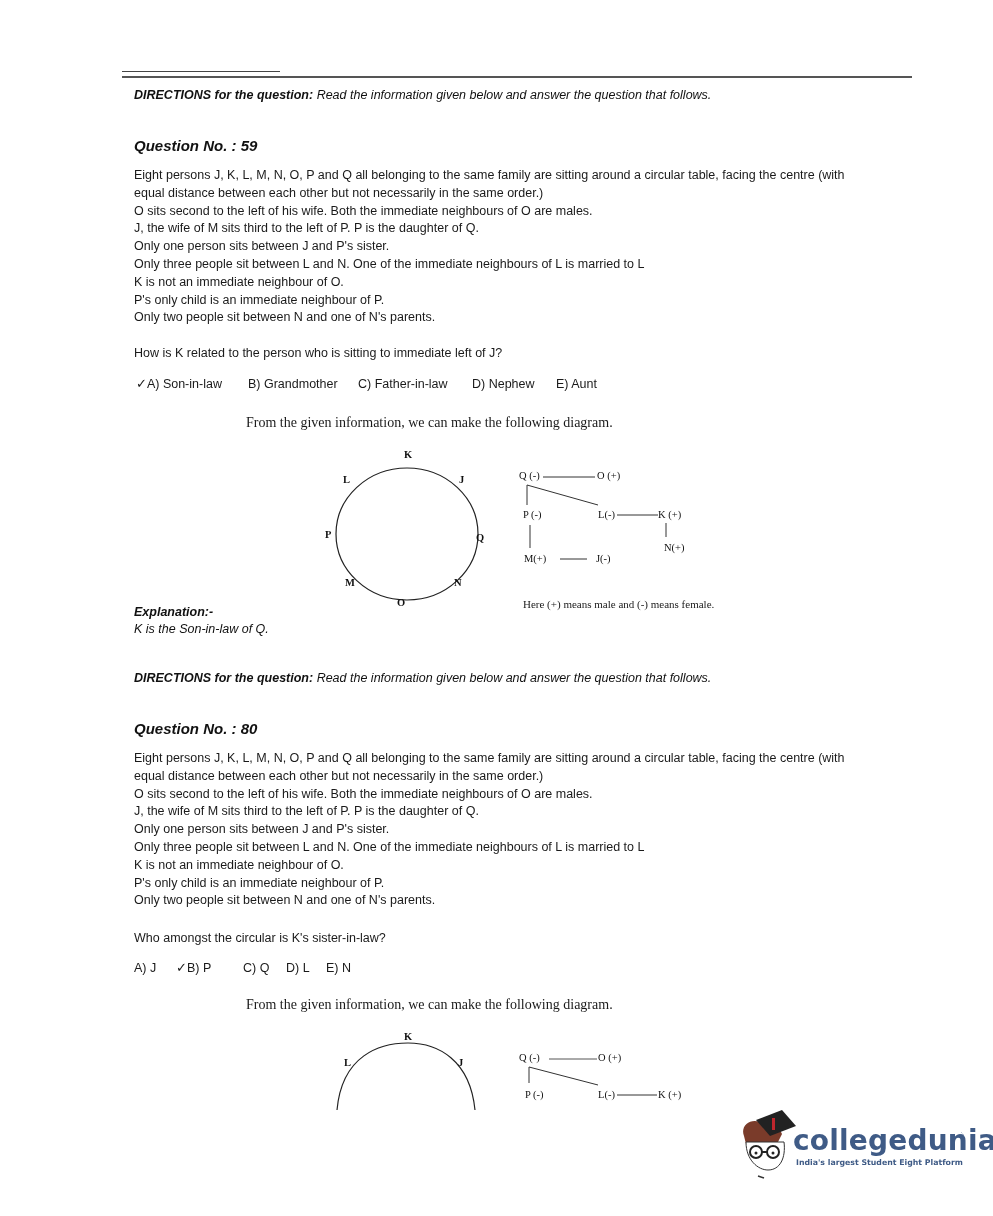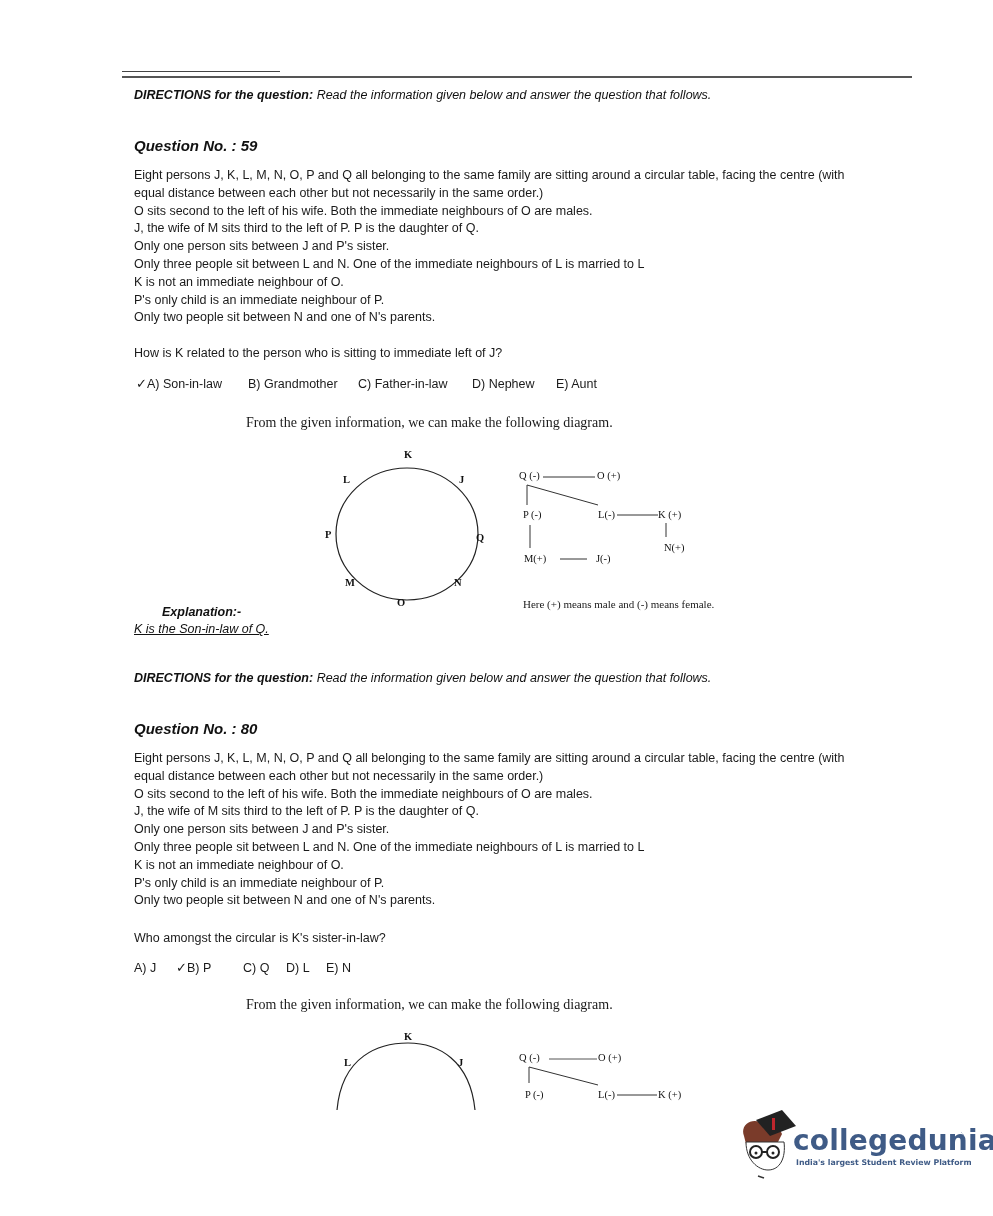--- a/index.html
+++ b/index.html
@@ -14,21 +14,21 @@
   .para { left: 134px; width: 780px; font-size: 12.5px; line-height: 17.8px; color: #1a1a1a; }
   .para div { white-space: nowrap; }
   .question { left: 134px; font-size: 12.5px; color: #1a1a1a; }
   .options { left: 134px; font-size: 12.5px; color: #1a1a1a; display: flex; white-space: nowrap; }
   .options span.opt { display: inline-flex; align-items: center; }
   .check { font-size: 13px; margin-right: 0px; }
   .serif { font-family: "Liberation Serif", "DejaVu Serif", serif; }
   .diag-caption { font-size: 14px; color: #1a1a1a; white-space: nowrap; }
   .lbl { font-family: "Liberation Serif", "DejaVu Serif", serif; font-size: 10.5px; font-weight: bold; color: #111; position: absolute; }
   .tree-lbl { font-family: "Liberation Serif", "DejaVu Serif", serif; font-size: 10.5px; color: #111; position: absolute; white-space: nowrap; }
-  .expl-title { left: 134px; font-size: 12.5px; font-weight: bold; font-style: italic; color: #111; margin-left: 28px; }
+  .expl-title { left: 134px; font-size: 12.5px; font-weight: bold; font-style: italic; color: #111; }
   .expl-text { left: 134px; font-size: 12.5px; font-style: italic; color: #111; }
   .logo-text { font-family: "DejaVu Sans", sans-serif; font-weight: bold; color: #3f5b86; font-size: 28px; letter-spacing: 0.2px; }
   .logo-sub { font-family: "DejaVu Sans", sans-serif; font-weight: bold; color: #3f5b86; font-size: 7.8px; white-space: nowrap; }
   .logo-com { font-family: "DejaVu Sans", sans-serif; color: #3f5b86; font-size: 5px; writing-mode: vertical-rl; }
 </style>
 </head>
 <body>
 
 <div class="abs rule-short"></div>
 <div class="abs rule-long"></div>
@@ -102,21 +102,21 @@
   <span class="tree-lbl" style="left:93px; top:54px;">L(-)</span>
   <span class="tree-lbl" style="left:153px; top:54px;">K (+)</span>
   <span class="tree-lbl" style="left:159px; top:87px;">N(+)</span>
   <span class="tree-lbl" style="left:19px; top:98px;">M(+)</span>
   <span class="tree-lbl" style="left:91px; top:98px;">J(-)</span>
 </div>
 
 <div class="abs diag-caption serif" style="left:523px; top:598px; font-size:11px;">Here (+) means male and (-) means female.</div>
 
 <div class="abs expl-title" style="top:605px;">Explanation:-</div>
-<div class="abs expl-text" style="top:622px;text-decoration:underline;">K is the Son-in-law of Q.</div>
+<div class="abs expl-text" style="top:622px;">K is the Son-in-law of Q.</div>
 
 <div class="abs directions" style="top:671px;"><b>DIRECTIONS for the question:</b><span> Read the information given below and answer the question that follows.</span></div>
 
 <div class="abs qno" style="top:720px;">Question No. : 80</div>
 
 <div class="abs para" style="top:750px;">
   <div>Eight persons J, K, L, M, N, O, P and Q all belonging to the same family are sitting around a circular table, facing the centre (with</div>
   <div>equal distance between each other but not necessarily in the same order.)</div>
   <div>O sits second to the left of his wife. Both the immediate neighbours of O are males.</div>
   <div>J, the wife of M sits third to the left of P. P is the daughter of Q.</div>
@@ -185,14 +185,14 @@
 
     <circle cx="18" cy="44" r="6" fill="none" stroke="#222" stroke-width="2"></circle>
     <circle cx="35" cy="44" r="6" fill="none" stroke="#222" stroke-width="2"></circle>
     <line x1="24" y1="44" x2="29" y2="44" stroke="#222" stroke-width="2"></line>
     <circle cx="18" cy="45" r="1.5" fill="#222"></circle>
     <circle cx="35" cy="45" r="1.5" fill="#222"></circle>
     <line x1="20" y1="68" x2="26" y2="70" stroke="#333" stroke-width="1.5"></line>
   </svg>
   <div class="abs logo-text" style="left:55px; top:16px;">collegedunia</div>
   <div class="abs logo-com" style="left:222px; top:24px;">.com</div>
-  <div class="abs logo-sub" style="left:58px; top:50px;">India's largest Student Review Platform</div>
+  <div class="abs logo-sub" style="left:58px; top:50px;">India's largest Student Eight Platform</div>
 </div>
 
 </body></html>

